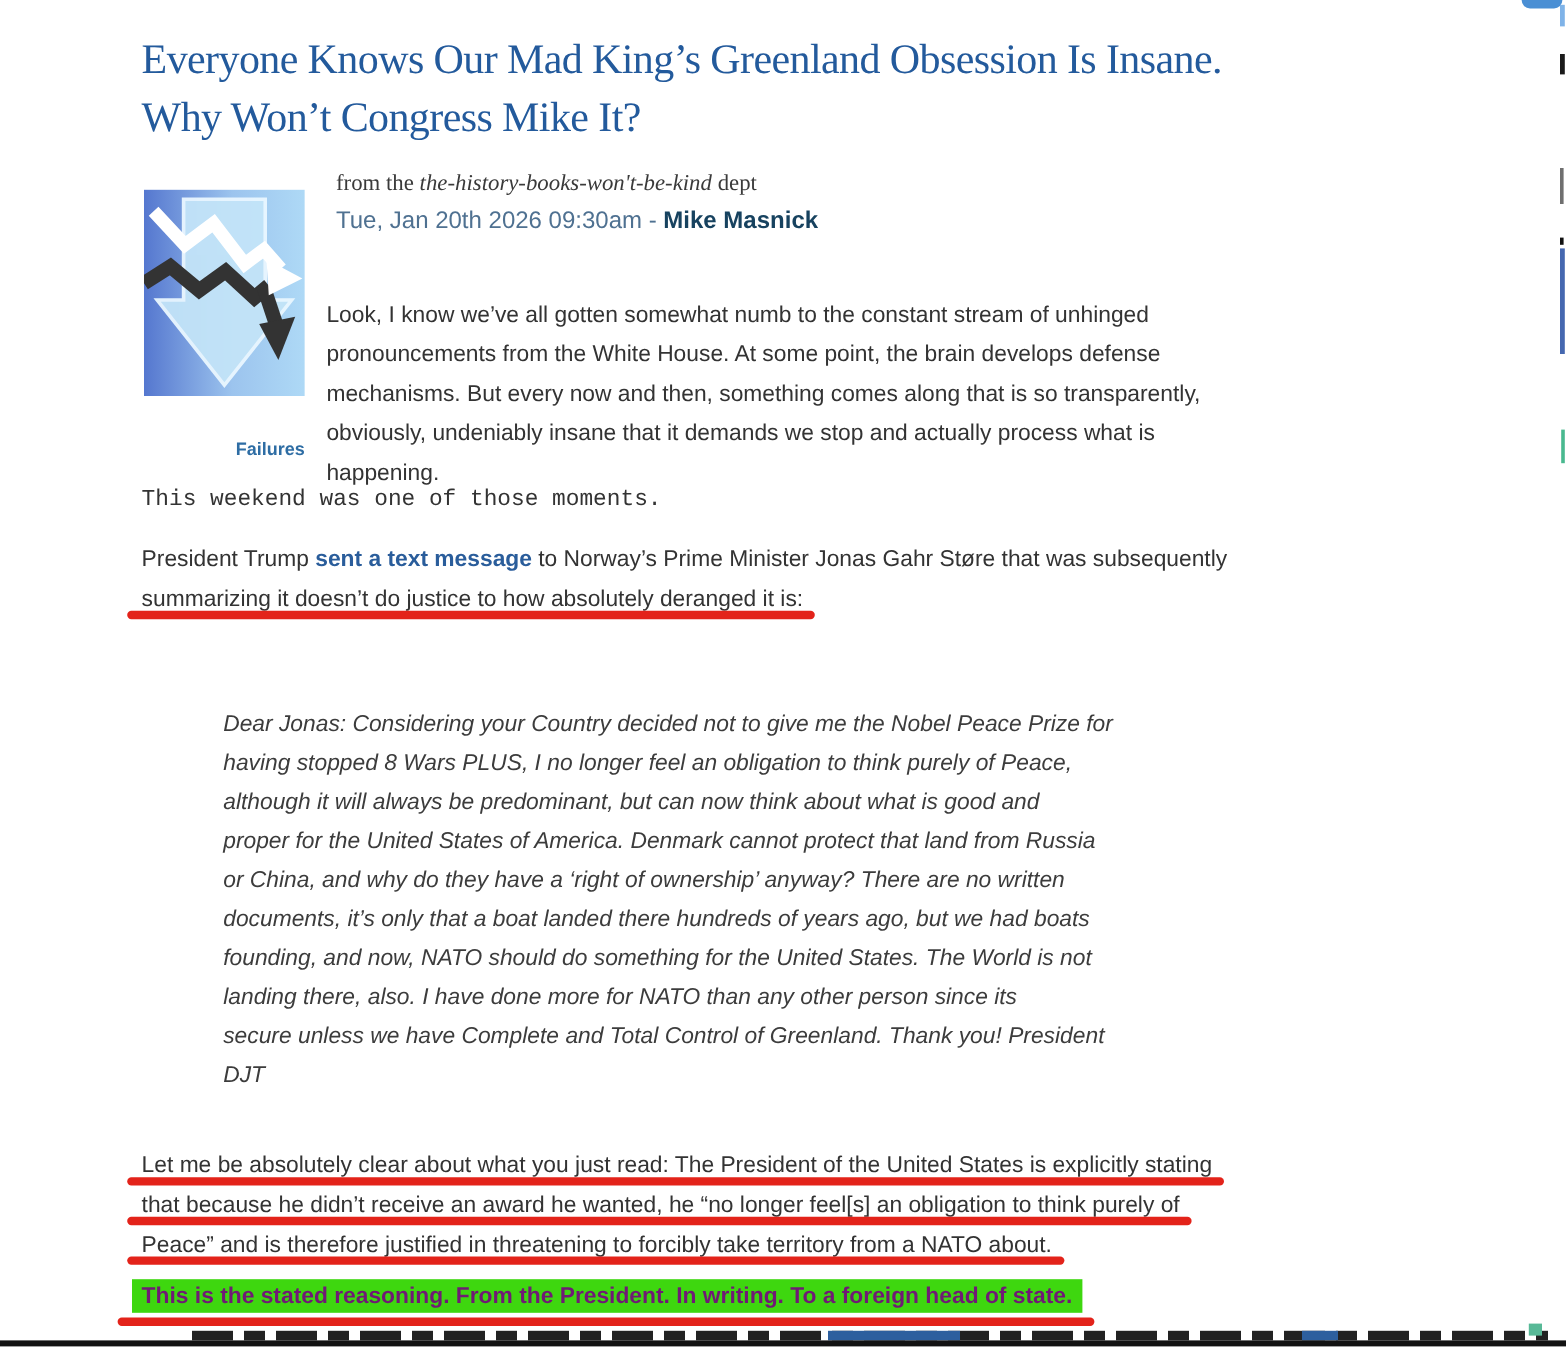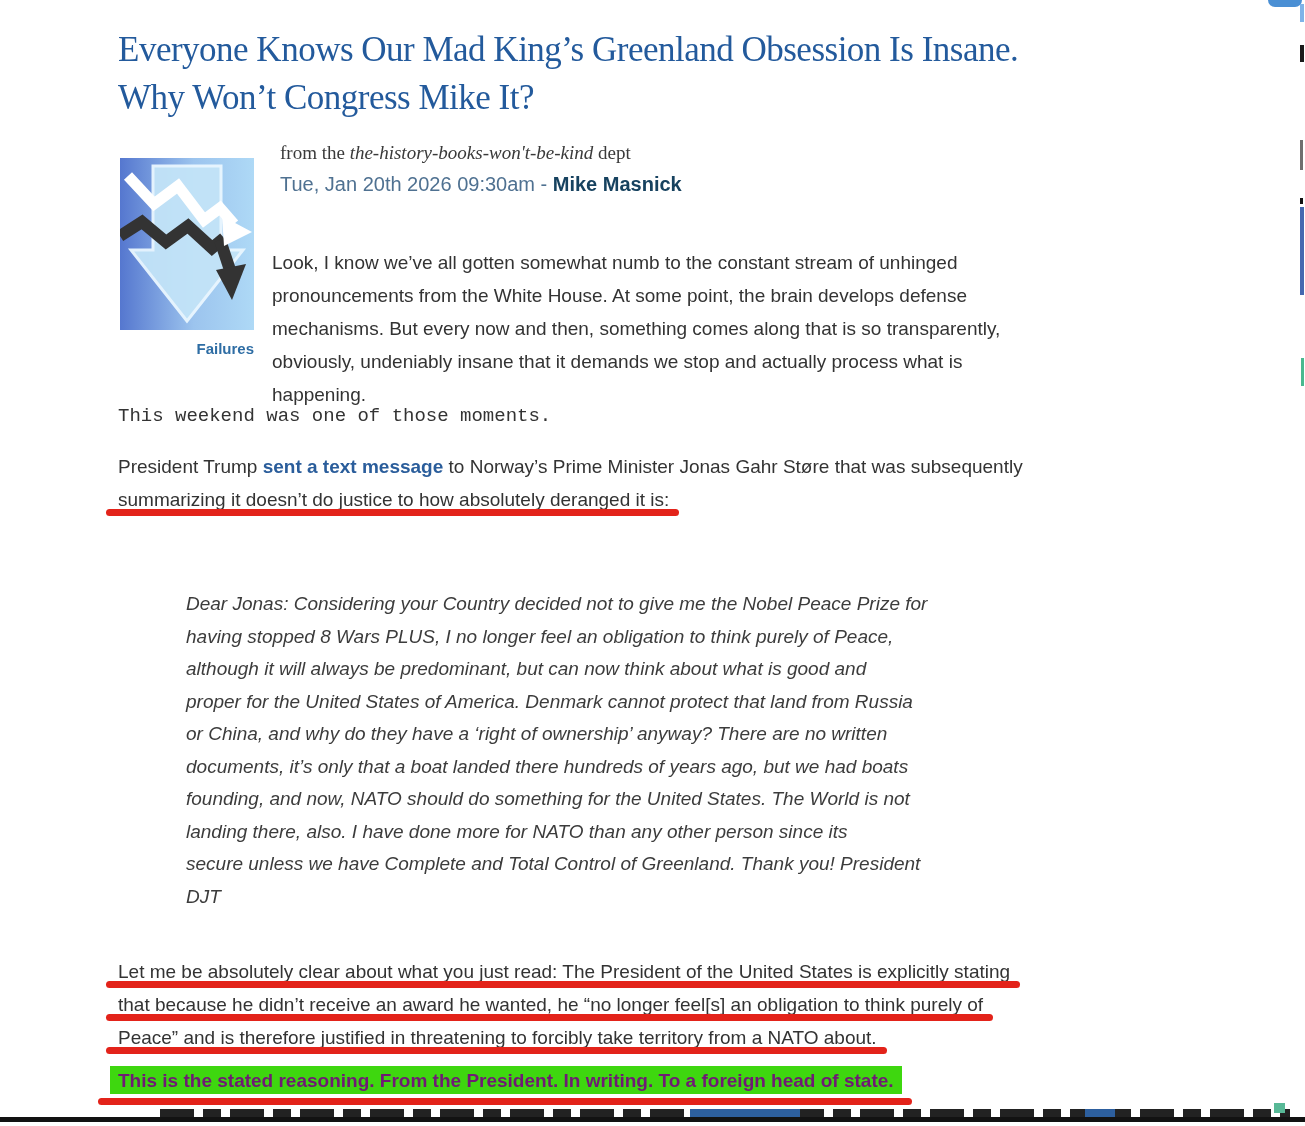--- a/index.html
+++ b/index.html
@@ -19,21 +19,21 @@
   .dept-slug{font-style:italic;}
   #date .tline{font-size:20px;line-height:26px;color:#4f7191;}
   .author-link{color:#17425f;font-weight:bold;cursor:pointer;}
   .link{color:#2a5d9b;font-weight:bold;cursor:pointer;}
   
   .body-text .tline{color:#333;}
   #quote .tline{font-style:italic;color:#3c3c3c;line-height:32.5px;}
   
   #figure{left:120px;top:158px;width:134px;}
   #figure svg{display:block;}
-  #fig-caption{margin-top:10px;text-align:right;font-size:15px;font-weight:bold;color:#2e6da4;}
+  #fig-caption{margin-top:36px;text-align:right;font-size:15px;font-weight:bold;color:#2e6da4;}
   
   .frag{position:absolute;}
   
   #cutoff-bumps{position:absolute;left:160px;top:1109px;width:1130px;height:8px;
      background:repeating-linear-gradient(90deg,#222 0 34px,transparent 34px 43px,#222 43px 61px,transparent 61px 70px);}
   #cutoff-blue1{position:absolute;left:690px;top:1109px;width:110px;height:8px;background:#2d5f9e;}
   #cutoff-blue2{position:absolute;left:1085px;top:1109px;width:30px;height:8px;background:#2d5f9e;}
   #cutoff-teal{position:absolute;left:1274px;top:1103px;width:11px;height:10px;background:#58b997;}
   #bottom-bar{position:absolute;left:0;top:1117px;width:1305px;height:5px;background:#121212;}
 </style>

